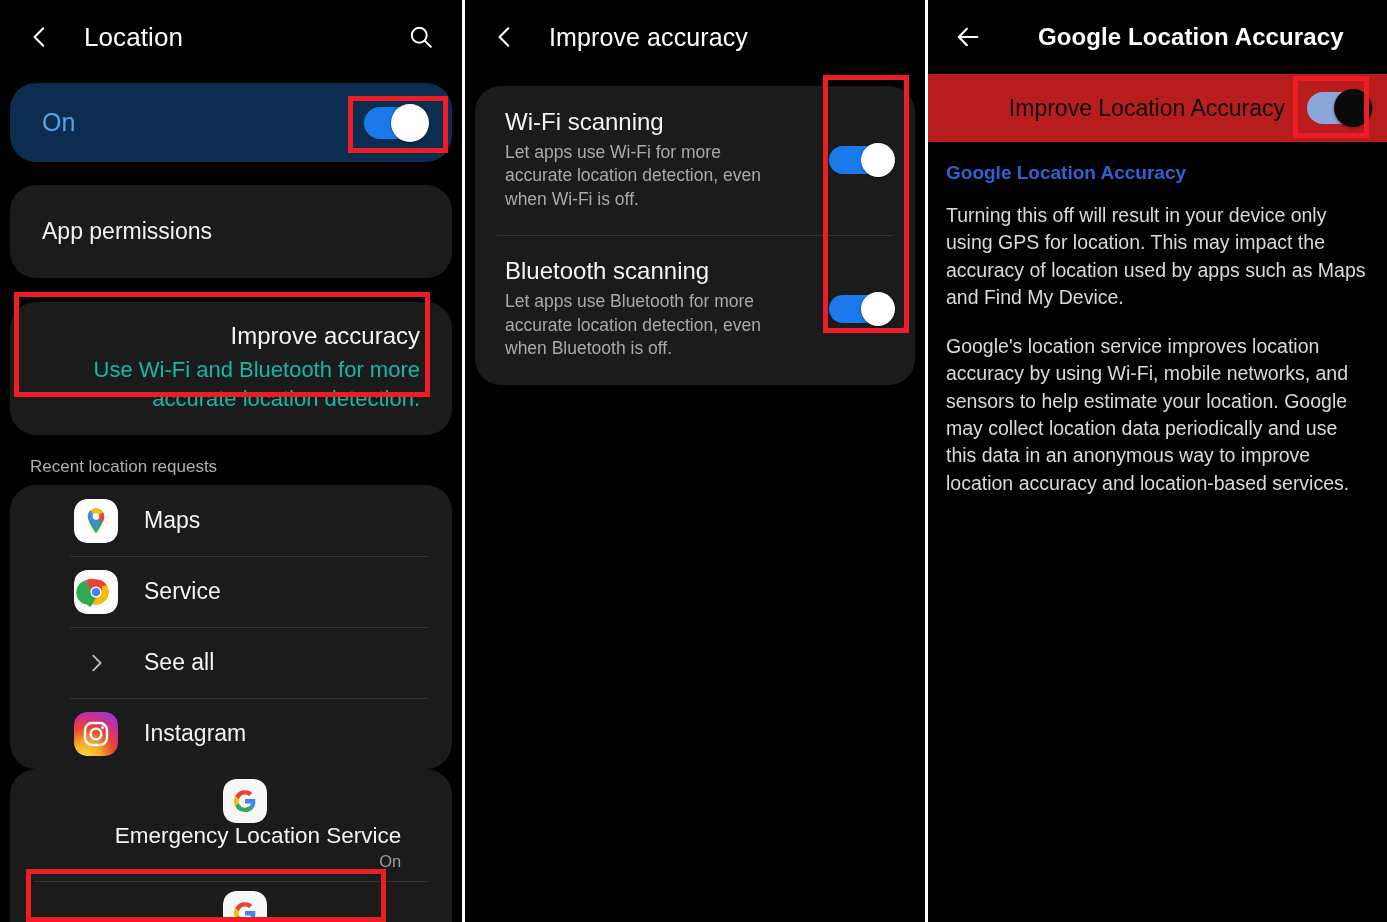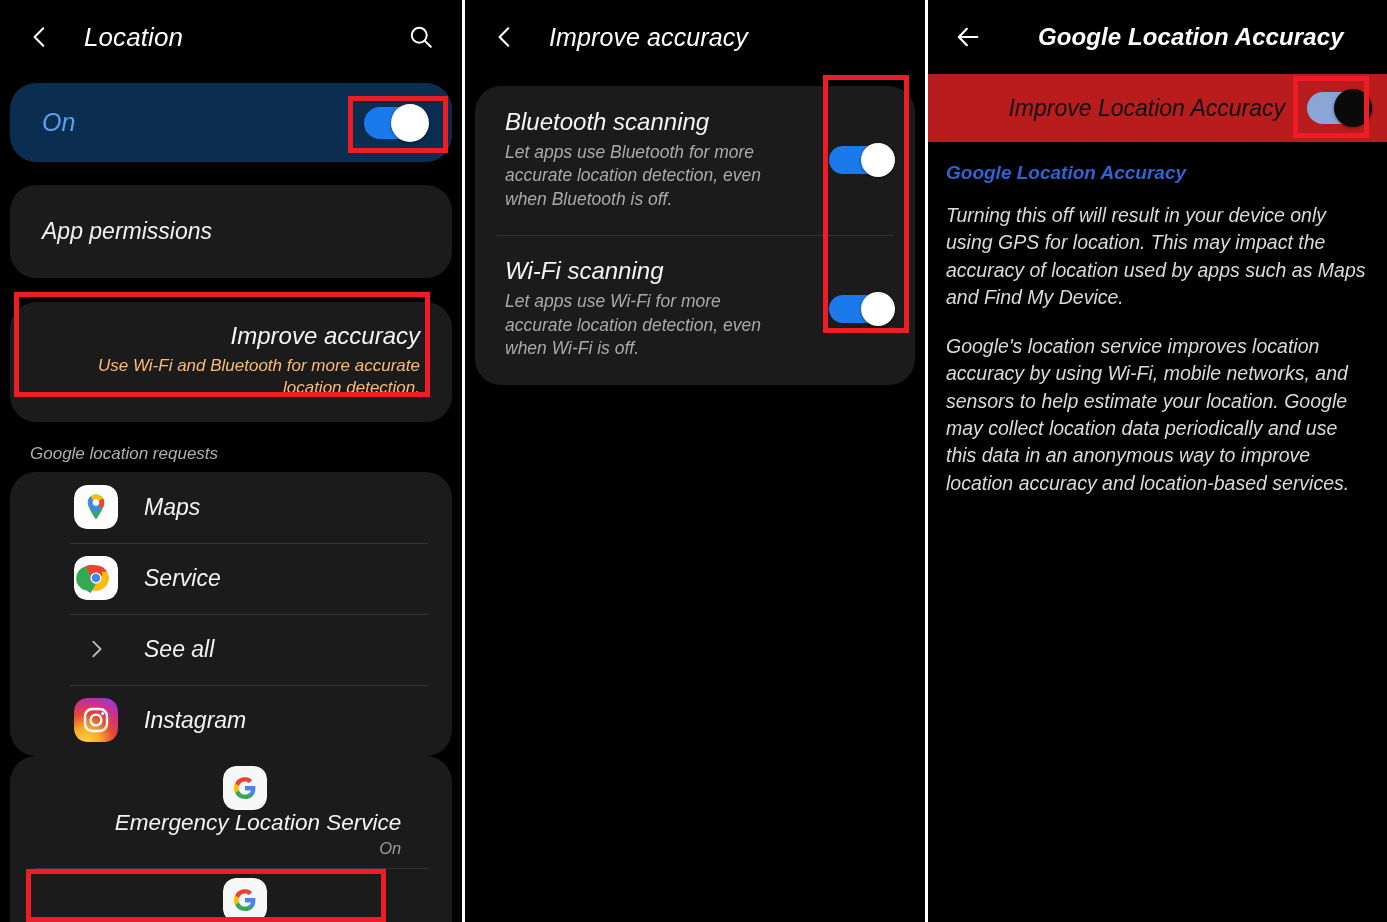--- a/index.html
+++ b/index.html
@@ -10,21 +10,21 @@
     overflow: hidden;
   }
   .stage {
     position: relative;
     width: 1387px; height: 922px;
     background: #000;
     display: flex;
   }
 
   
-  .panel { position: relative; height: 922px; background: #000; overflow: hidden; font-style: italic; }
+  .panel { position: relative; height: 922px; background: #000; overflow: hidden; }
   #panel-1 { width: 462px; }
   .vdiv { width: 3px; height: 922px; background: #ffffff; flex: 0 0 3px; }
   #panel-2 { width: 460px; }
   #panel-3 { width: 459px; }
 
   
   .hdr { position: relative; height: 74px; display: flex; align-items: center; }
   .hdr .back {
     width: 56px; height: 56px;
     display: flex; align-items: center; justify-content: center;
@@ -62,21 +62,21 @@
   .card.simple-row {
     height: 93px; display: flex; align-items: center; padding: 0 32px;
     margin-top: 23px;
   }
   .simple-row .rowtext { color: #f2f2f2; font-size: 23px; }
 
   .card.improve {
     margin-top: 24px; padding: 20px 32px 22px 32px;
   }
   .improve .t { color: #f4f4f4; font-size: 24px; margin-bottom: 5px; }
-  .improve .s { color: #fdba74; font-size: 17px; line-height: 1.32; max-width: 390px;}
+  .improve .s { color: #14b8a6; font-size: 22px; line-height: 1.32; max-width: 390px;}
 
   .sec-label {
     color: #b0b0b0; font-size: 17px;
     margin: 22px 0 8px 30px;
   }
 
   .card.applist { margin-top: 0; }
   .app-row {
     height: 71px; display: flex; align-items: center; padding: 0 0 0 28px;
     position: relative;
@@ -208,21 +208,21 @@
 
     <div class="card simple-row">
       <span class="rowtext">App permissions</span>
     </div>
 
     <div class="card improve">
       <div class="t">Improve accuracy</div>
       <div class="s">Use Wi-Fi and Bluetooth for more accurate location detection.</div>
     </div>
 
-    <div class="sec-label">Google location requests</div>
+    <div class="sec-label">Recent location requests</div>
 
     <div class="card applist">
 
       <div class="app-row">
         <span class="ico">
           <svg width="44" height="44" viewBox="0 0 44 44">
             <rect width="44" height="44" rx="13" fill="#fdfdfd"></rect>
             <path d="M22 9.5c-4.6 0-8.2 3.6-8.2 8.1 0 5.9 8.2 16.9 8.2 16.9s8.2-11 8.2-16.9c0-4.5-3.6-8.1-8.2-8.1z" fill="#34a853"></path>
             <path d="M13.8 17.6c0-2.6 1.2-4.9 3.1-6.4L26 22.5c-1.6 3.5-4 7-4 7s-8.2-11-8.2-11.9z" fill="#4285f4"></path>
             <path d="M16.9 11.2c1.4-1.1 3.2-1.7 5.1-1.7 3 0 5.6 1.6 7.1 4l-8.4 5.2-3.8-7.5z" fill="#fbbc04"></path>
@@ -333,34 +333,34 @@
             <polyline points="15 4 7 12 15 20"></polyline>
           </svg>
       </div>
       <div class="title">Improve accuracy</div>
     </div>
 
     <div class="card2">
 
       <div class="scan-row">
         <span class="scan-txt">
-          <span class="scan-title">Bluetooth scanning</span>
-          <span class="scan-sub">Let apps use Bluetooth for more accurate location detection, even when Bluetooth is off.</span>
+          <span class="scan-title">Wi-Fi scanning</span>
+          <span class="scan-sub">Let apps use Wi-Fi for more accurate location detection, even when Wi-Fi is off.</span>
         </span>
         <span class="scan-tgl-wrap">
           <span class="tgl flat">
               <span class="knob"></span>
             </span>
         </span>
       </div>
 
       <div class="scan-row">
         <span class="scan-txt">
-          <span class="scan-title">Wi-Fi scanning</span>
-          <span class="scan-sub">Let apps use Wi-Fi for more accurate location detection, even when Wi-Fi is off.</span>
+          <span class="scan-title">Bluetooth scanning</span>
+          <span class="scan-sub">Let apps use Bluetooth for more accurate location detection, even when Bluetooth is off.</span>
         </span>
         <span class="scan-tgl-wrap">
           <span class="tgl flat">
               <span class="knob"></span>
             </span>
         </span>
       </div>
 
     </div>
 

